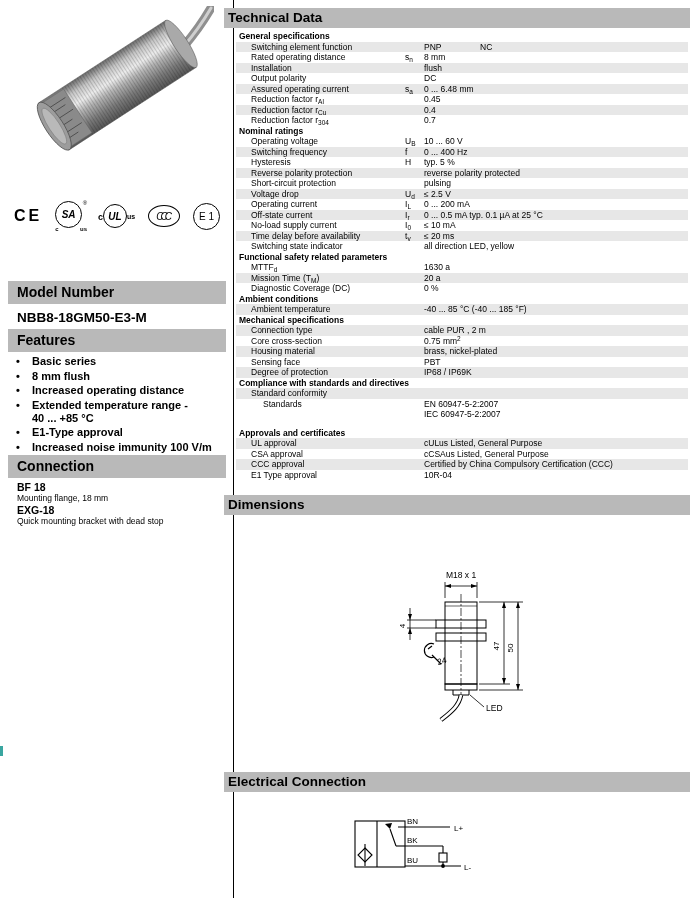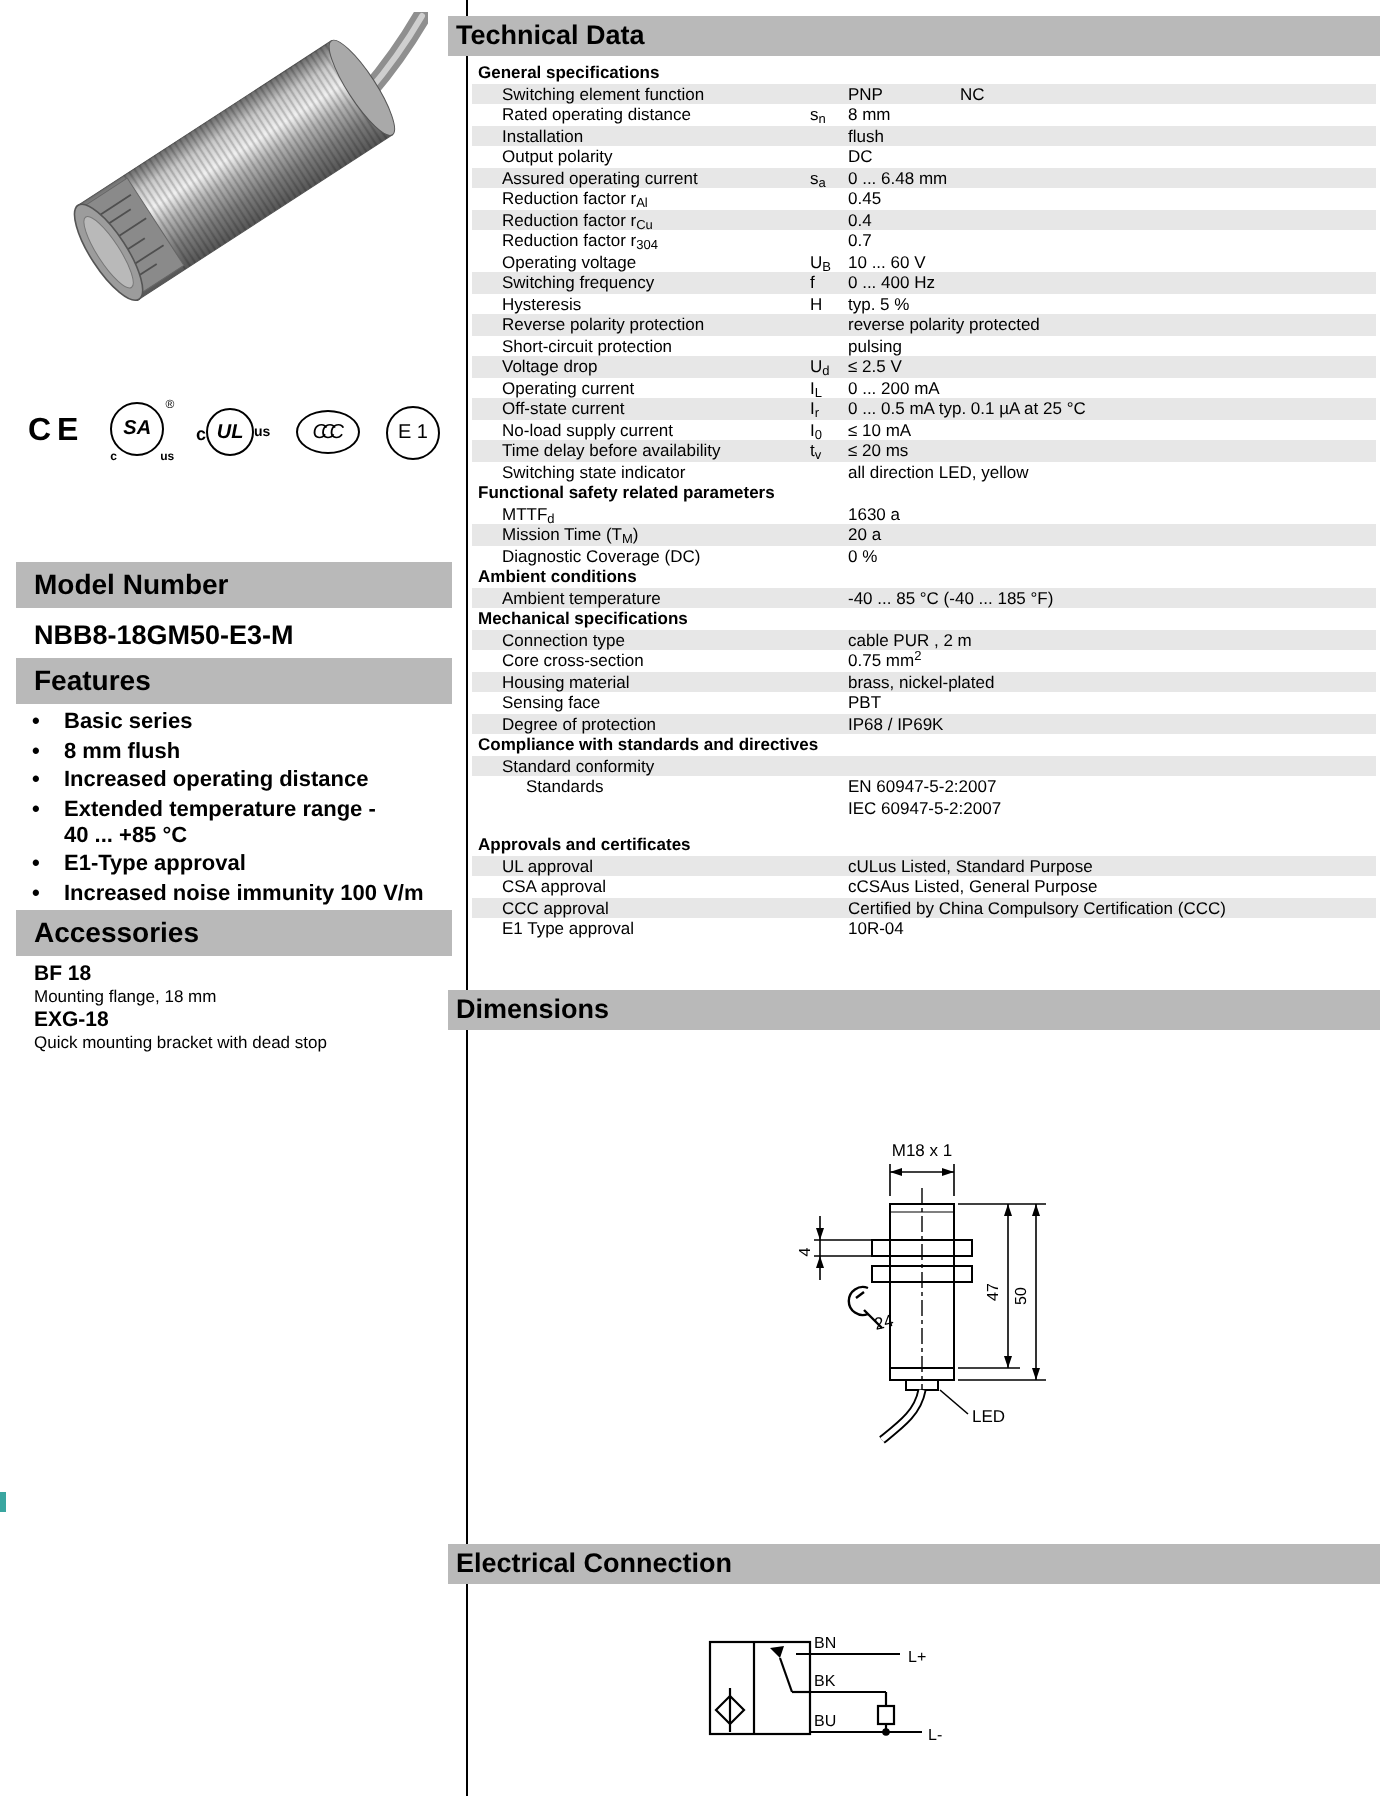--- a/index.html
+++ b/index.html
@@ -126,21 +126,21 @@
   <div class="abs bar bar-left" style="top:329px;">Features</div>
   <ul class="abs" id="features-list">
       <li><span class="blt">•</span><span>Basic series</span></li>
       <li><span class="blt">•</span><span>8 mm flush</span></li>
       <li><span class="blt">•</span><span>Increased operating distance</span></li>
       <li><span class="blt">•</span><span>Extended temperature range -<br>40 ... +85 °C</span></li>
       <li><span class="blt">•</span><span>E1-Type approval</span></li>
       <li><span class="blt">•</span><span>Increased noise immunity 100 V/m</span></li>
     </ul>
 
-  <div class="abs bar bar-left" style="top:455px;">Accessories</div>
+  <div class="abs bar bar-left" style="top:455px;">Connection</div>
   <div class="abs" id="acc-list">
       <div class="acc-name">BF 18</div>
       <div class="acc-desc">Mounting flange, 18 mm</div>
       <div class="acc-name">EXG-18</div>
       <div class="acc-desc">Quick mounting bracket with dead stop</div>
     </div>
 
   <div class="abs bar bar-right" style="top:8px;">Technical Data</div>
   <div class="abs" id="tech-table">
       <div class="t-sec-title">General specifications</div>
@@ -172,20 +172,21 @@
         <span class="t-val">0.45</span>
       </div>
       <div class="t-row shaded">
         <span class="t-label">Reduction factor r<sub>Cu</sub></span>
         <span class="t-val">0.4</span>
       </div>
       <div class="t-row">
         <span class="t-label">Reduction factor r<sub>304</sub></span>
         <span class="t-val">0.7</span>
       </div>
+      <div class="t-sec-title">Nominal ratings</div>
       <div class="t-row">
         <span class="t-label">Operating voltage</span>
         <span class="t-sym">U<sub>B</sub></span>
         <span class="t-val">10 ... 60 V</span>
       </div>
       <div class="t-row shaded">
         <span class="t-label">Switching frequency</span>
         <span class="t-sym">f</span>
         <span class="t-val">0 ... 400 Hz</span>
       </div>
@@ -274,21 +275,21 @@
       <div class="t-row shaded">
         <span class="t-label">Standard conformity</span>
       </div>
       <div class="t-row multi">
         <span class="t-label ind">Standards</span>
         <span class="t-val">EN 60947-5-2:2007<br>IEC 60947-5-2:2007</span>
       </div>
       <div class="t-sec-title sec-gap">Approvals and certificates</div>
       <div class="t-row shaded">
         <span class="t-label">UL approval</span>
-        <span class="t-val">cULus Listed, Standard Purpose</span>
+        <span class="t-val">cULus Listed, General Purpose</span>
       </div>
       <div class="t-row">
         <span class="t-label">CSA approval</span>
         <span class="t-val">cCSAus Listed, General Purpose</span>
       </div>
       <div class="t-row shaded">
         <span class="t-label">CCC approval</span>
         <span class="t-val">Certified by China Compulsory Certification (CCC)</span>
       </div>
       <div class="t-row">

